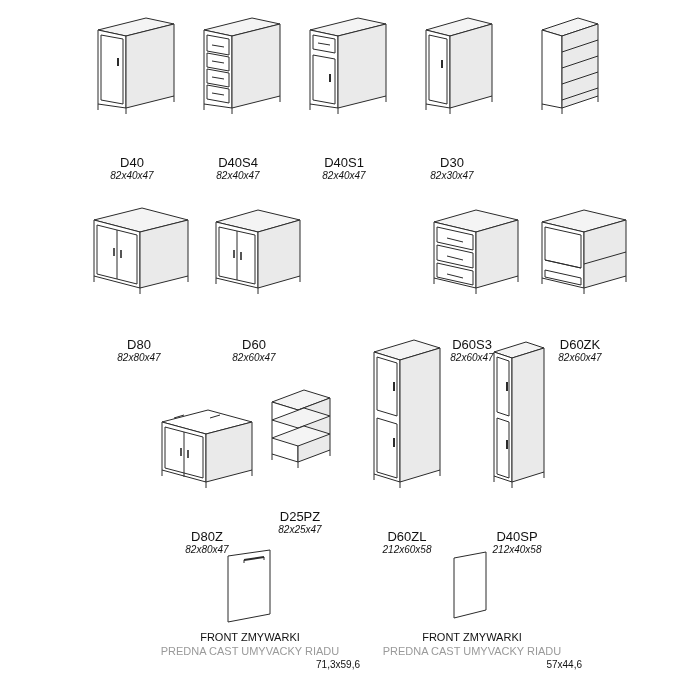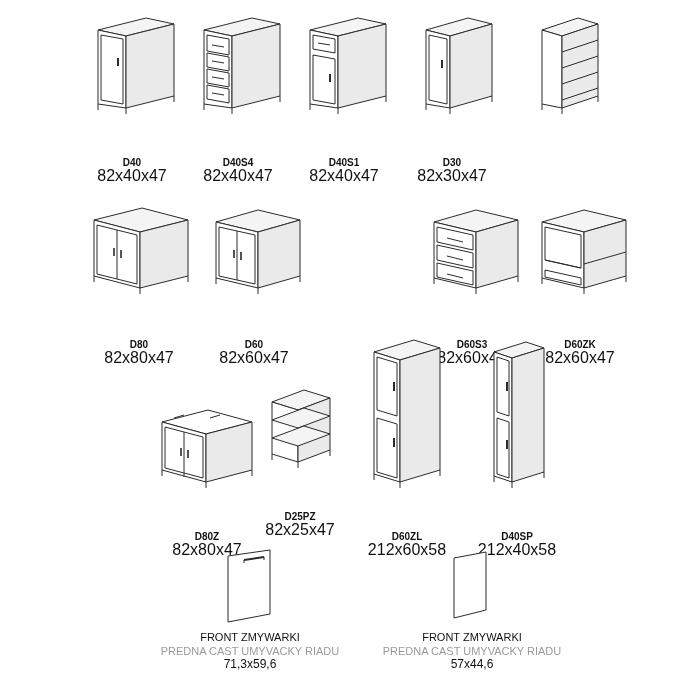--- a/index.html
+++ b/index.html
@@ -11,26 +11,26 @@
     position:relative;
     overflow:hidden;
   }
   .sheet{position:relative;width:700px;height:700px;}
 
   .item{position:absolute;text-align:center;}
   .art{position:relative;margin:0 auto;}
   .art svg{display:block;overflow:visible;}
 
   .caption{margin-top:4px;line-height:13px;}
-  .code{font-size:10px;font-weight:700;color:#111;margin-top:40px;}
-  .dims{font-size:16px;color:#111;}
+  .code{font-size:13px;font-weight:400;color:#111;margin-top:40px;}
+  .dims{font-size:10px;font-style:italic;color:#111;}
 
   .front-label{font-size:11px;color:#111;line-height:14px;}
   .front-sub{font-size:11px;color:#9a9a9a;line-height:14px;}
-  .front-dims{font-size:12px;color:#111;line-height:13px;}
+  .front-dims{font-size:10px;color:#111;line-height:13px;text-align:right;}
 
   
 </style>
 </head>
 <body>
 
 <div class="sheet">
 
   <div class="item" style="left:84px;top:8px;width:96px;">
     <div class="art">

